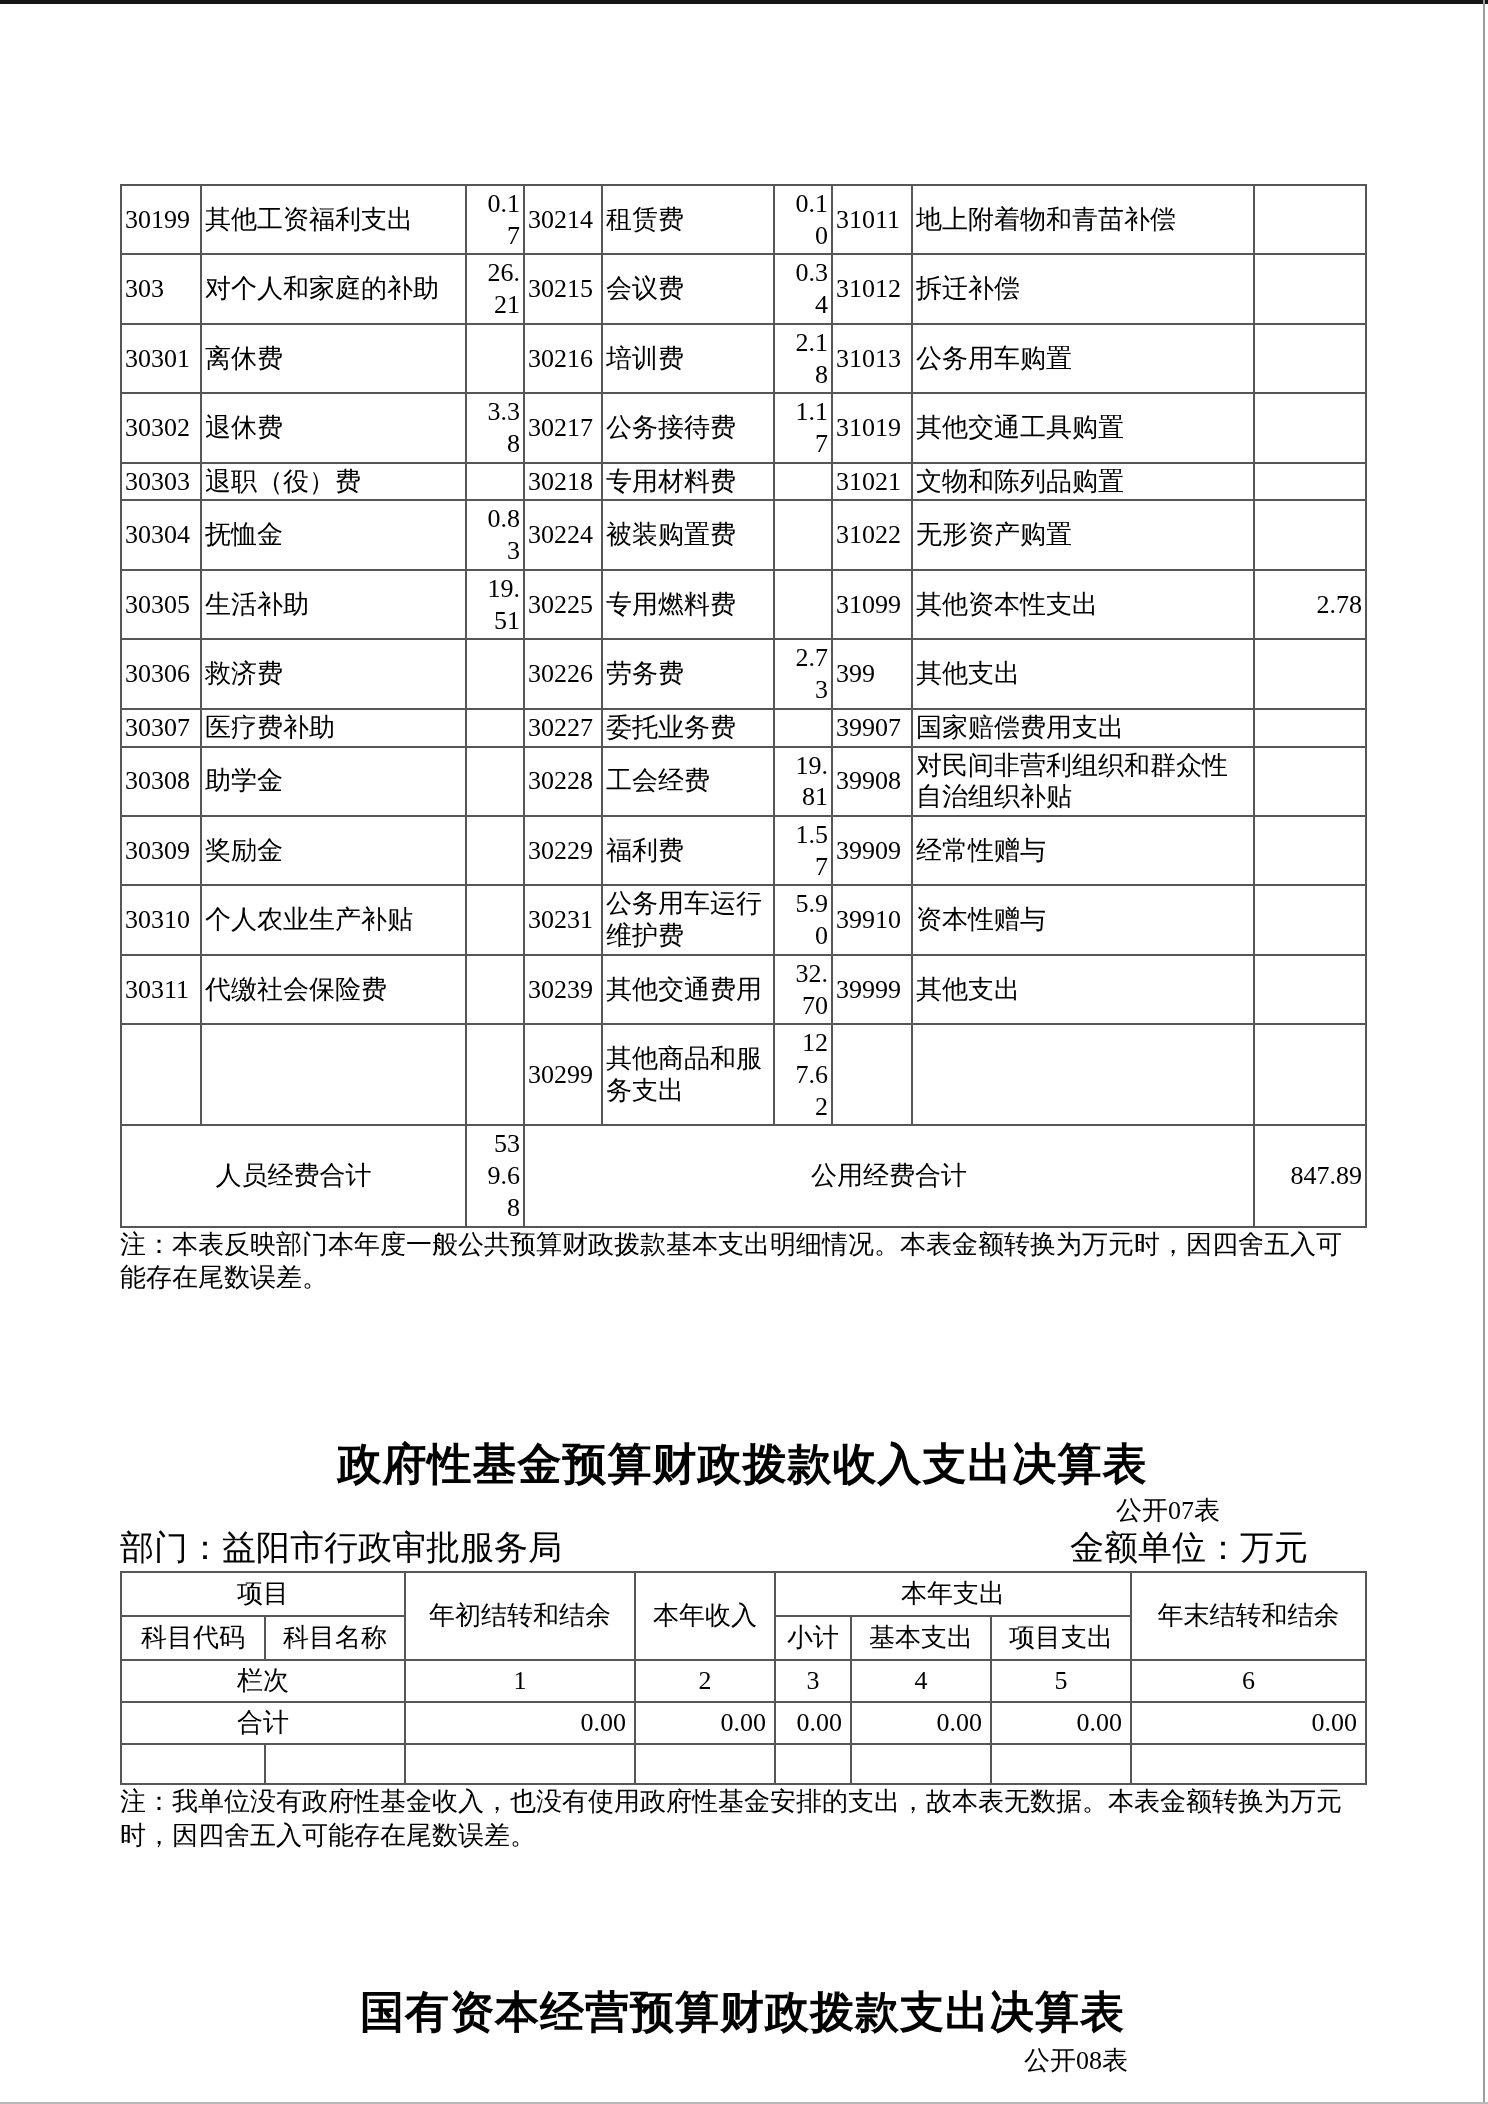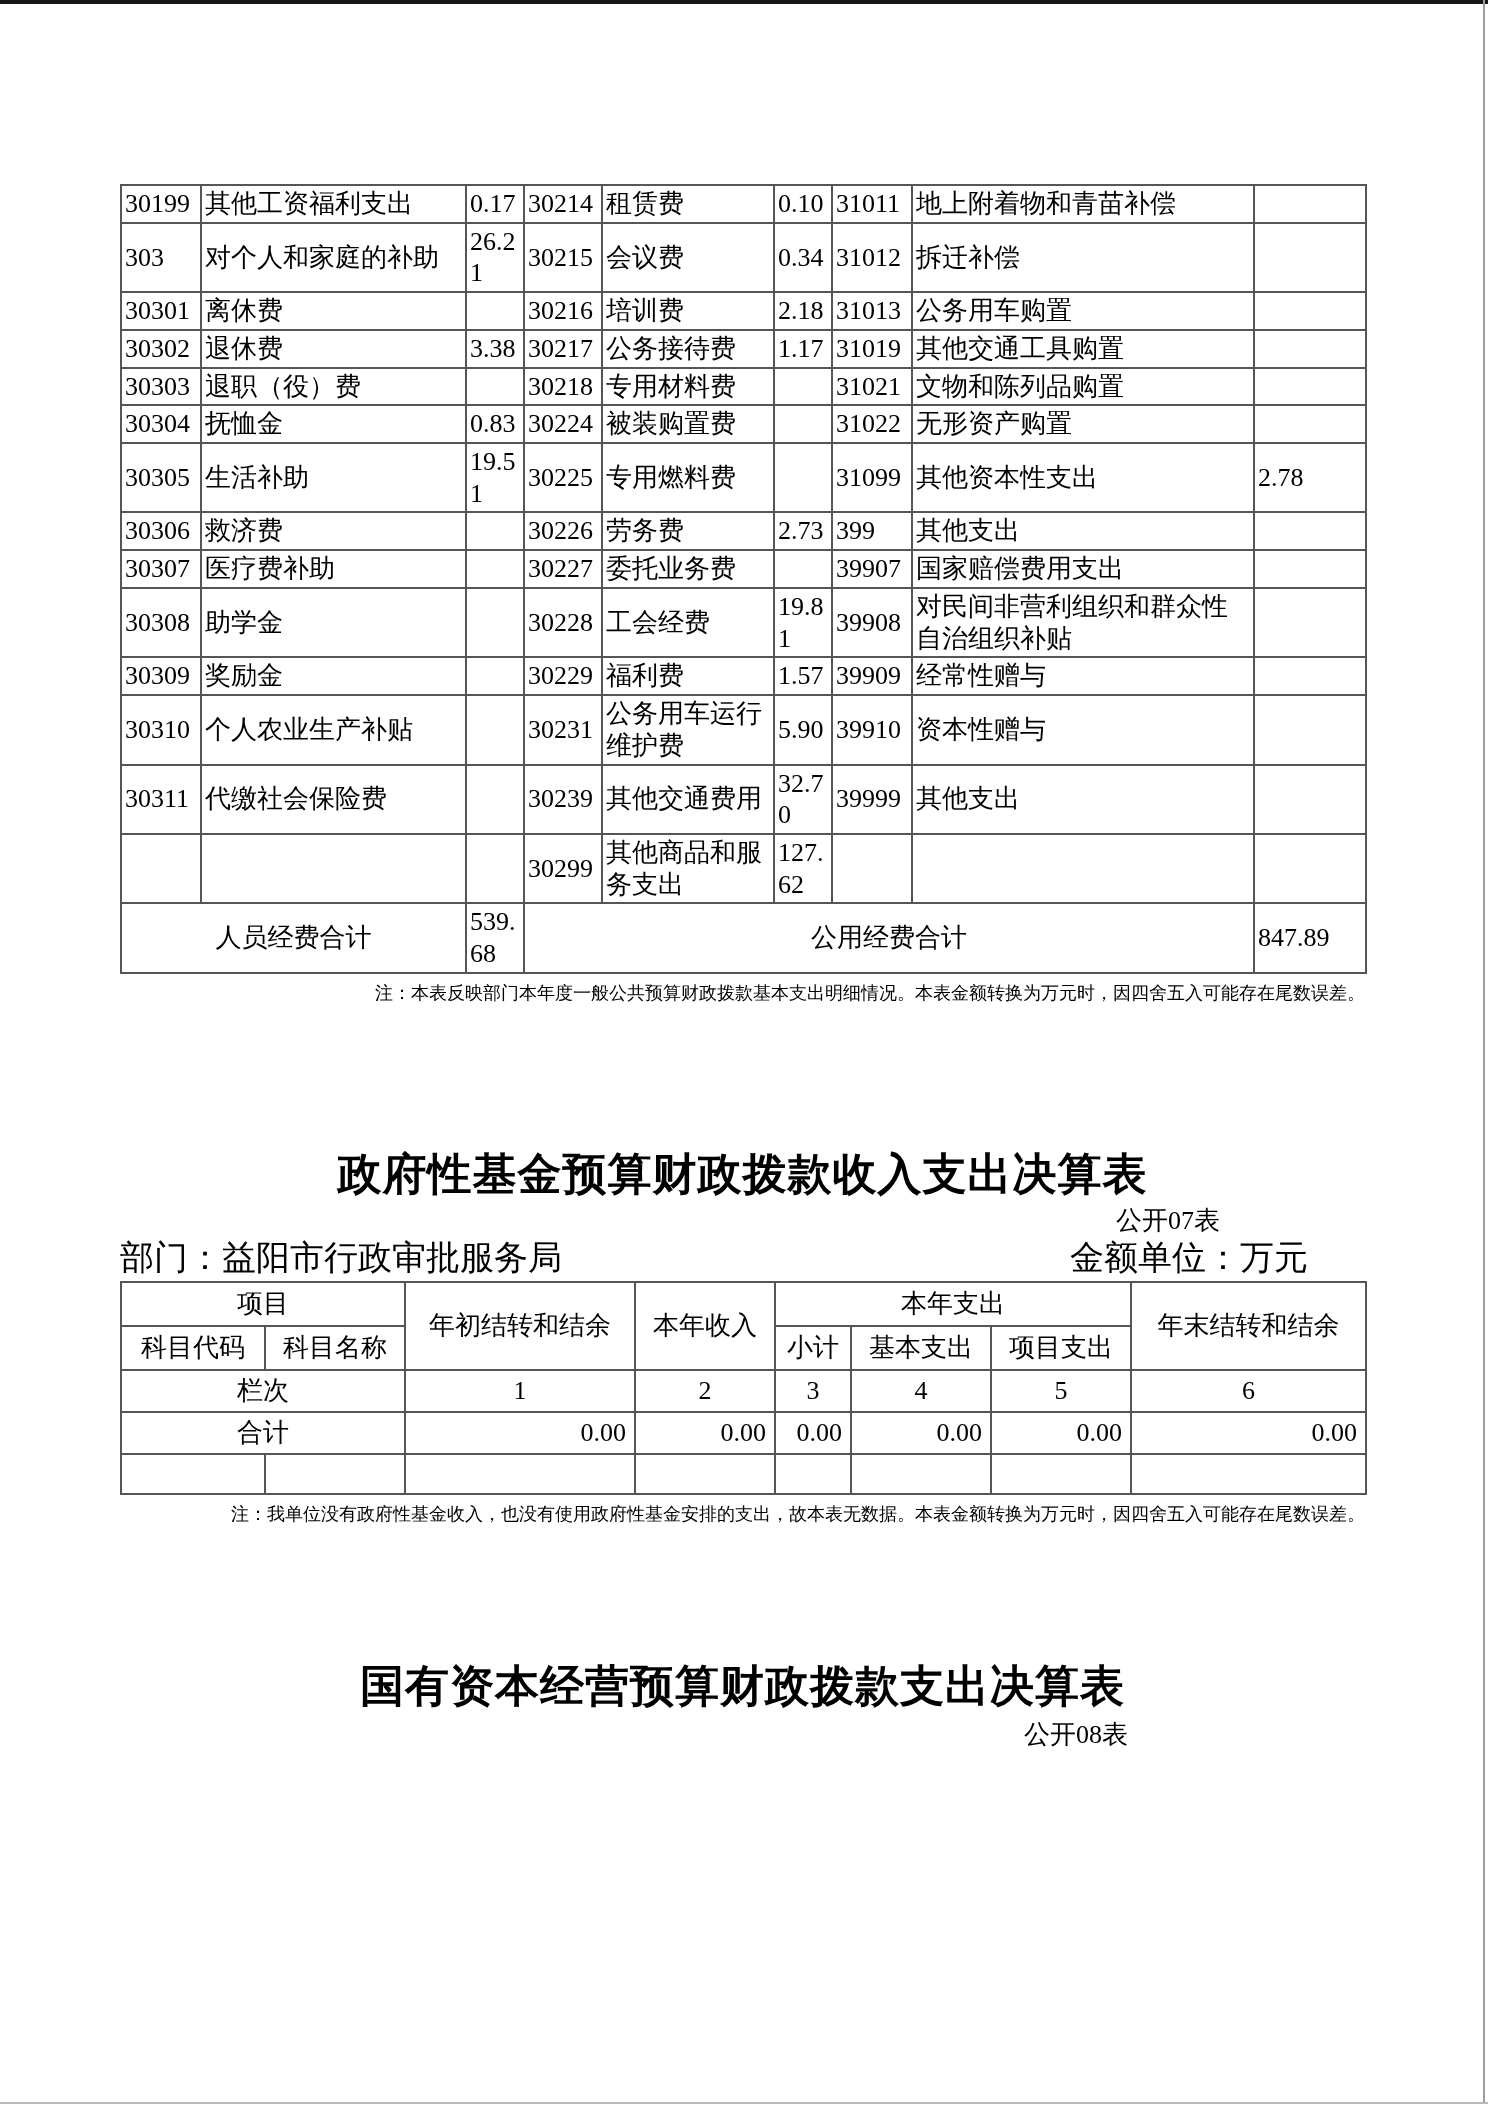--- a/index.html
+++ b/index.html
@@ -20,24 +20,24 @@
   td {
     border: 2px solid #565656;
     font-size: 26px; line-height: 1.22;
     vertical-align: middle;
     padding: 2px 3px;
     overflow: hidden;
   }
   .t1 tr { height: 30px; }
   .t1 td.code { text-align: left; }
   .t1 td.name { text-align: left; }
-  .t1 td.amt  { word-break: break-all; padding-right: 3px; }
+  .t1 td.amt  { text-align: right; word-break: break-all; padding-right: 3px; padding-left: 20px; }
   .t1 td.total-label { text-align: center; }
 
-  .note { margin-top: 8px; width: 1245px; font-size: 18px; line-height: 1.3; text-align: right; }
+  .note { margin-top: 0; width: 1245px; font-size: 26px; line-height: 1.3; text-align: left; }
 
   .sec-title { margin-top: 140px; font-size: 44px; font-weight: bold; text-align: center; letter-spacing: 1px; }
   .sheet-label { margin-top: 2px; font-size: 26px; line-height: 1.15; text-align: right; padding-right: 145px; }
   .meta-line { margin-top: 2px; font-size: 34px; line-height: 1.15; display: flex; justify-content: space-between; }
   .meta-line .unit { margin-right: 57px; }
 
   .t2 { margin-top: 4px; }
   .t2 tr { height: 42px; }
   .t2 tr.hdr { height: 44px; }
   .t2 tr.empty { height: 40px; }

